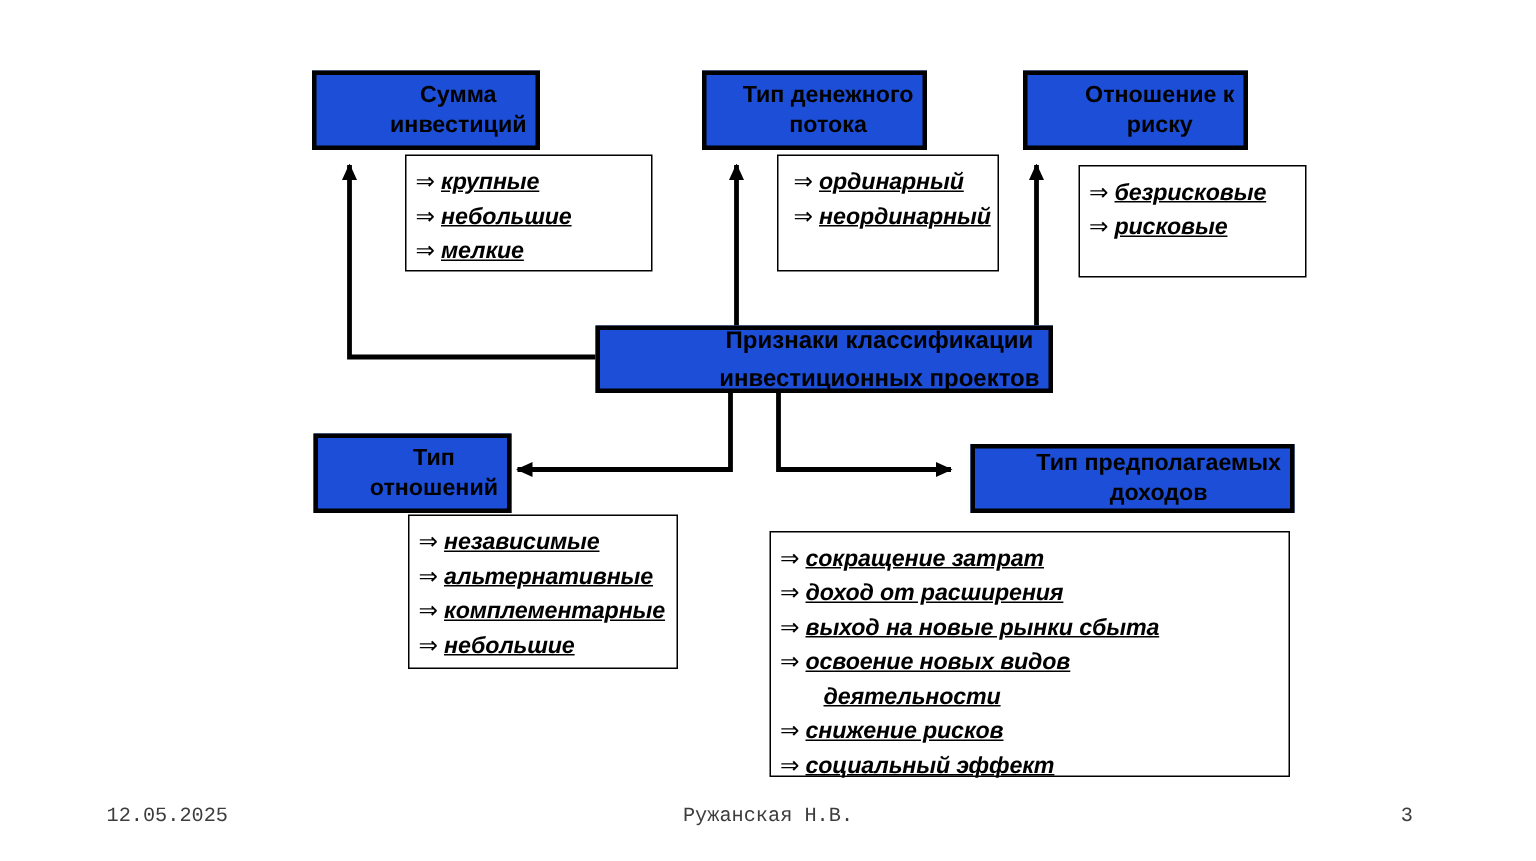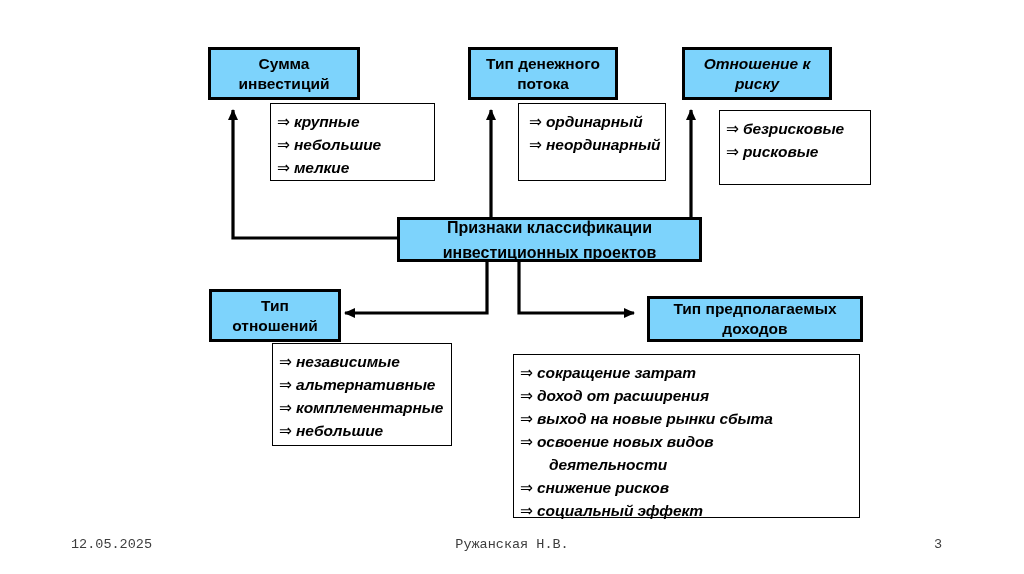--- a/index.html
+++ b/index.html
@@ -33,20 +33,21 @@
   }
 
   
   .list-box {
     position: absolute;
     box-sizing: border-box;
     border: 1px solid #000000;
     background: #ffffff;
     z-index: 2;
     padding: 6px 8px 6px 6px;
+    text-decoration: underline;
   }
   .list-box ul {
     list-style: none;
     margin: 0;
     padding: 0;
   }
   .list-box li {
     font-style: italic;
     font-weight: bold;
     font-size: 15.5px;
@@ -62,25 +63,25 @@
     width: 17px;
   }
   .list-box li.cont .mk { visibility: hidden; }
   .list-box li.cont { padding-left: 12px; }
 
   
   .title-box {
     position: absolute;
     box-sizing: border-box;
     border: 3px solid #000000;
-    background: #7dd3fc;
+    background: #1d4ed8;
     z-index: 3;
     display: flex;
     align-items: center;
-    justify-content: center;
+    justify-content: flex-end;
     text-align: center;
   }
   .title-box .label {
     font-weight: bold;
     font-size: 15.5px;
     line-height: 20px;
     color: #000000;
     padding: 0 6px;
   }
   .title-box.center .label {
@@ -159,21 +160,21 @@
       <span>потока</span>
     </div>
   </div>
 
   <div class="list-box" style="left:719px; top:110px; width:152px; height:75px;">
     <ul>
       <li><span class="mk">⇒</span><span>безрисковые</span></li>
       <li><span class="mk">⇒</span><span>рисковые</span></li>
     </ul>
   </div>
-  <div class="title-box" style="left:682px; top:47px; width:150px; height:53px;font-style:italic;">
+  <div class="title-box" style="left:682px; top:47px; width:150px; height:53px;">
     <div class="label">
       <span>Отношение к</span><br>
       <span>риску</span>
     </div>
   </div>
 
   <div class="title-box center" style="left:397px; top:217px; width:305px; height:45px;">
     <div class="label">
       <span>Признаки классификации</span><br>
       <span>инвестиционных проектов</span>

